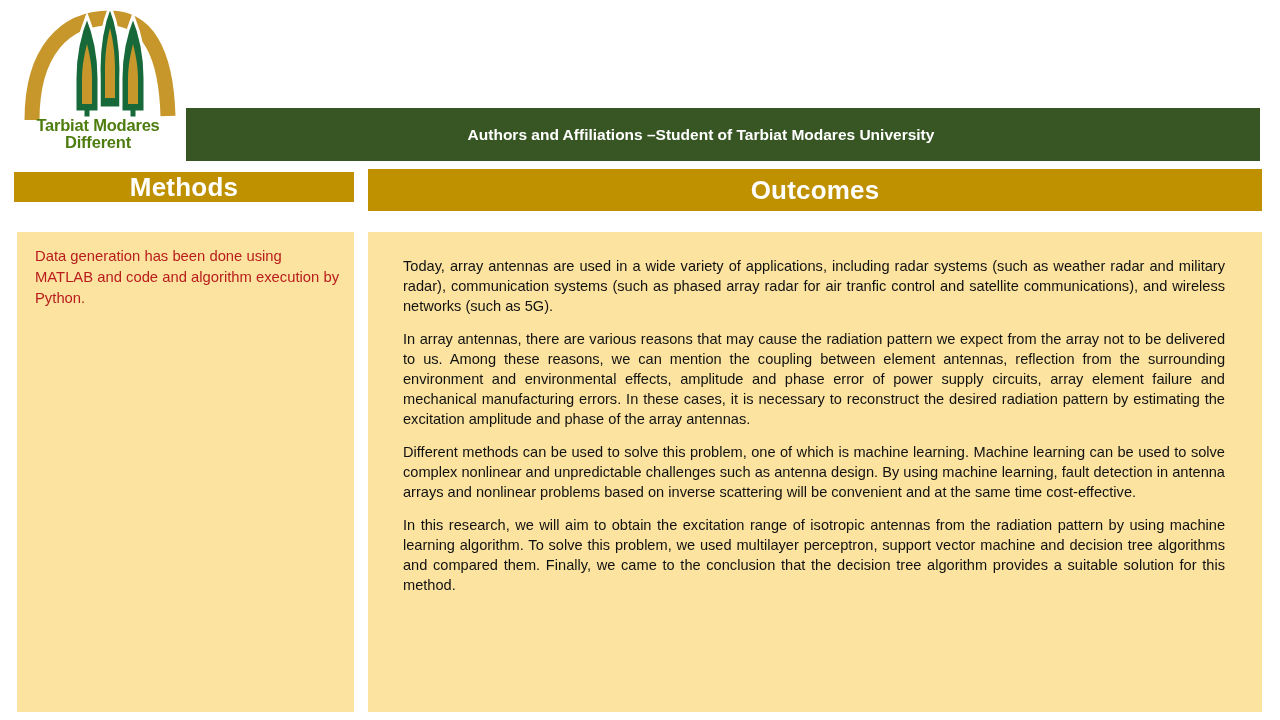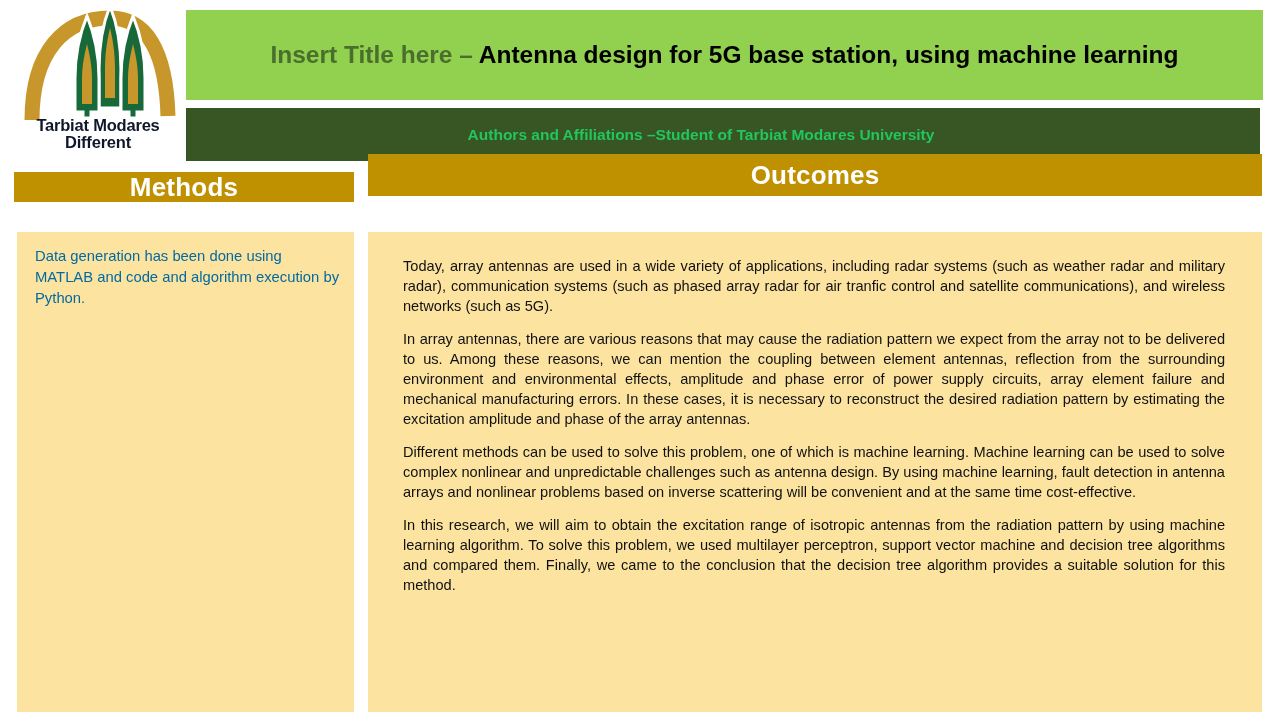--- a/index.html
+++ b/index.html
@@ -30,21 +30,21 @@
   #logo-mark {
     position: absolute;
     left: 0; top: 0;
     width: 168px; height: 118px;
   }
   #logo-wordmark {
     position: absolute;
     left: 0; top: 113px;
     width: 168px;
     text-align: center;
-    color: #0f172a;
+    color: #4d7c0f;
     font-weight: bold;
     line-height: 1.06;
     letter-spacing: -0.2px;
   }
   #logo-wordmark .ln1 { font-size: 16.5px; display: block; }
   #logo-wordmark .ln2 { font-size: 16.5px; display: block; }
 
   #title-bar {
     position: absolute;
     left: 186px; top: 10px;
@@ -70,21 +70,21 @@
     position: absolute;
     left: 186px; top: 108px;
     width: 1074px; height: 53px;
     background: #375623;
     display: flex;
     align-items: center;
     justify-content: center;
     box-sizing: border-box;
   }
   #authors-text {
-    color: #22c55e;
+    color: #ffffff;
     font-size: 15.5px;
     font-weight: bold;
     text-align: center;
     margin-right: 44px;
   }
 
   
   .col-head {
     position: absolute;
     background: #bf9000;
@@ -92,40 +92,40 @@
     align-items: center;
     justify-content: center;
     color: #ffffff;
   }
   .col-head span {
     font-size: 26px;
     font-weight: bold;
     letter-spacing: 0.2px;
   }
   #methods-head { left: 14px; top: 172px; width: 340px; height: 30px; }
-  #outcomes-head { left: 368px; top: 154px; width: 894px; height: 42px; }
+  #outcomes-head { left: 368px; top: 169px; width: 894px; height: 42px; }
 
   .col-body {
     position: absolute;
     background: #fce4a0;
     box-sizing: border-box;
   }
   #methods-body {
     left: 17px; top: 232px; width: 337px; height: 480px;
     padding: 14px 14px 10px 18px;
   }
   #outcomes-body {
     left: 368px; top: 232px; width: 894px; height: 480px;
     padding: 12px 24px 10px 22px;
   }
 
   #methods-text {
     font-size: 14.8px;
     line-height: 1.42;
-    color: #0369a1;
+    color: #b91c1c;
     text-align: left;
   }
 
   .out-para {
     font-size: 14.6px;
     line-height: 1.37;
     color: #111111;
     text-align: justify;
     text-justify: inter-word;
     margin: 13px;
@@ -149,23 +149,20 @@
           <path d="M119 40 C115 56 114 66 114 76 L114 100 L124 100 L124 76 C124 66 123 56 119 40 Z" fill="#c8972c"></path>
         </g>
       </svg>
     </div>
     <div id="logo-wordmark">
       <span class="ln1">Tarbiat Modares</span>
       <span class="ln2">Different</span>
     </div>
   </div>
 
-  <div id="title-bar">
-    <div id="title-text"><span class="ph">Insert Title here – </span><span class="main">Antenna design for 5G base station, using machine learning</span></div>
-  </div>
 
   <div id="authors-bar">
     <div id="authors-text">Authors and Affiliations –Student of Tarbiat Modares University</div>
   </div>
 
 </div>
 
 <div id="methods-head" class="col-head">
   <span>Methods</span>
 </div>

